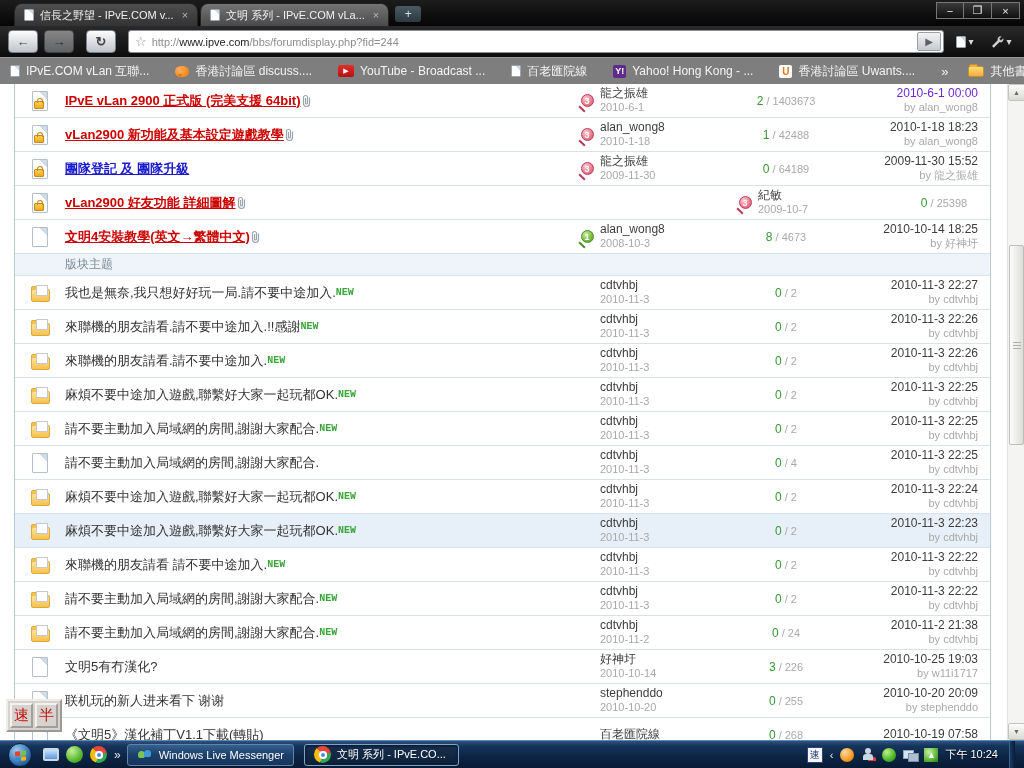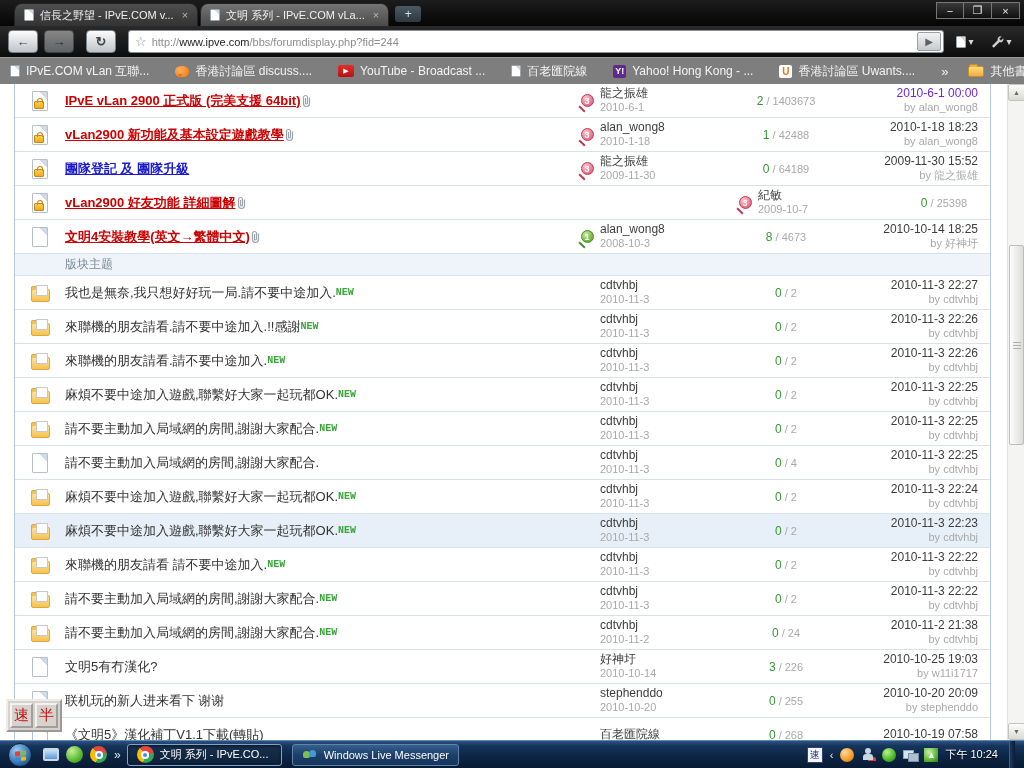--- a/index.html
+++ b/index.html
@@ -585,30 +585,30 @@
           <i style="background:#f5b800"></i>
         </span>
     </div>
     <div class="ql">
       <div class="ql-desktop"></div>
       <div class="ball green"></div>
       <div class="chrome"></div>
       <div class="ql-chev">»</div>
     </div>
     <div style="display:flex" id="taskbuttons">
-        <div class="tbtn active">
-          <span class="chrome"></span>
-          <span>文明 系列 - IPvE.CO...</span>
-        </div>
         <div class="tbtn">
           <span class="pplico msn">
             <i></i>
             <i></i>
           </span>
           <span>Windows Live Messenger</span>
+        </div>
+        <div class="tbtn active">
+          <span class="chrome"></span>
+          <span>文明 系列 - IPvE.CO...</span>
         </div>
       </div>
     <div class="tray">
       <div class="ime-ind">速</div>
       <div class="tray-chev">‹</div>
       <div class="ti orange"></div>
       <div class="ti person"></div>
       <div class="ti pps"></div>
       <div class="ti net"></div>
       <div class="ti usb">▲</div>

